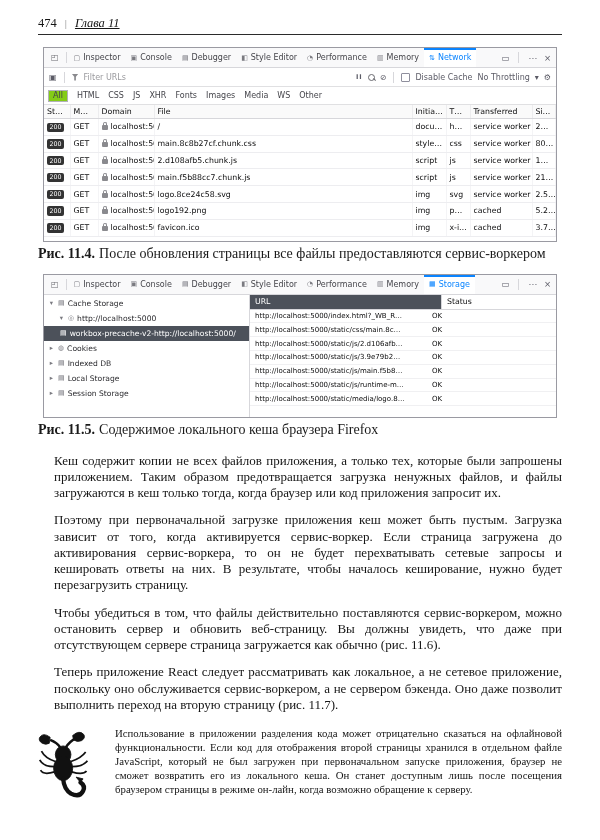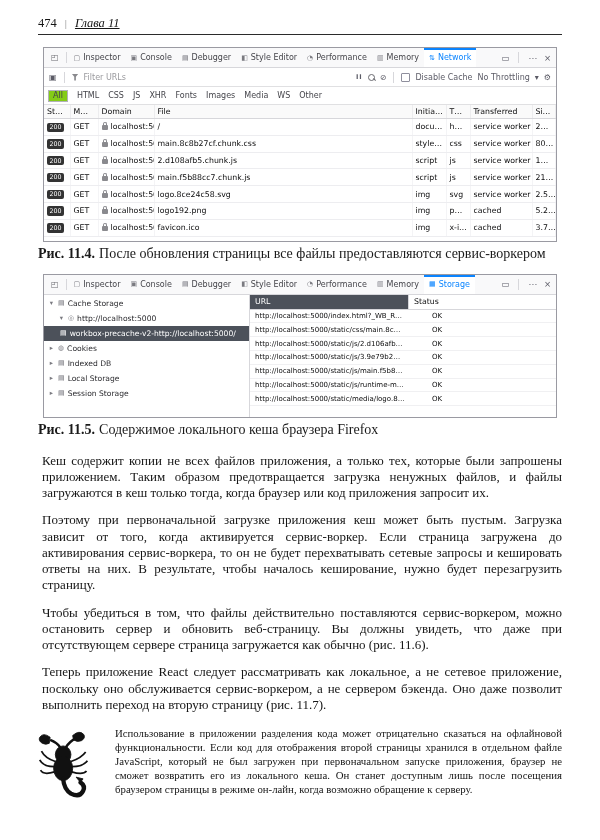--- a/index.html
+++ b/index.html
@@ -71,33 +71,33 @@
   .tree-row.lvl2{padding-left:16px;}
   .tree-row.sel{background:#4c515a;color:#fff;}
   .arrow{width:7px;color:#7a7a80;font-size:6.5px;text-align:center;flex:0 0 auto;}
   .tree-icon{font-size:7px;color:#7a7a80;flex:0 0 auto;}
   .tree-row.sel .tree-icon{color:#fff;}
   .storage-main{flex:1;display:flex;flex-direction:column;min-width:0;}
   .filter-row{display:flex;align-items:center;height:16px;gap:4px;padding:0 5px;
               border-bottom:1px solid #e0e0e2;color:#5b5b66;}
   .cache-header{display:flex;height:14px;align-items:stretch;border-bottom:1px solid #d7d7db;
                 font-size:7.8px;}
-  .url-h{width:158px;background:#4c515a;color:#fff;display:flex;align-items:center;
+  .url-h{width:191px;background:#4c515a;color:#fff;display:flex;align-items:center;
          padding:0 5px;box-sizing:border-box;flex:0 0 auto;}
   .status-h{flex:1;display:flex;align-items:center;padding:0 5px;border-left:1px solid #d7d7db;}
   .cache-row{display:flex;height:12.8px;align-items:center;border-bottom:1px solid #f0f0f2;
              font-size:7px;gap:19px;}
   .url-cell{width:158px;padding:0 5px;box-sizing:border-box;white-space:nowrap;
             overflow:hidden;flex:0 0 auto;}
   .status-cell{flex:1;padding:0 5px;}
 
   
   .fig-caption{font-size:14px;margin-top:4px;color:#1a1a1a;}
   .cap-label{font-weight:bold;margin-right:4px;}
-  .body-p{font-size:13px;line-height:1.25;text-align:justify;margin:11px 0 0 4px;font-family:Liberation Serif, serif;}
+  .body-p{font-size:13px;line-height:1.25;text-align:justify;margin:11px 0 0 16px;font-family:Liberation Serif, serif;}
   .body-p.first{margin-top:15px;}
   .note{display:flex;gap:25px;margin-top:13px;align-items:flex-start;}
   .note-text{font-size:10.8px;line-height:1.3;text-align:justify;margin:0;flex:1;}
   .scorpion{flex:0 0 auto;margin-top:2px;}
 </style>
 </head>
 <body>
 
 <div class="page">
 

